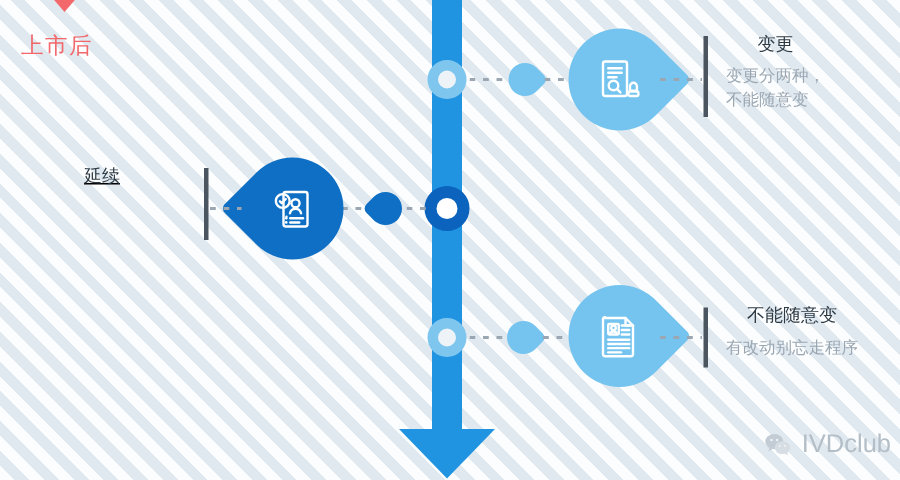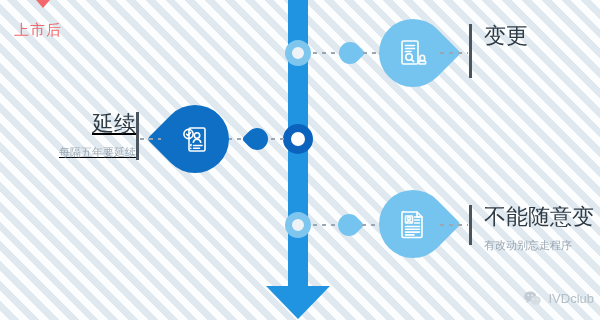--- a/index.html
+++ b/index.html
@@ -79,21 +79,21 @@
   
   .dots{
     position:absolute;height:2px;
     background-image:linear-gradient(to right,#9aa7b2 0 4px,transparent 4px 9px);
     background-size:9px 2px;background-repeat:repeat-x;
   }
 
   
   .label-block{position:absolute;}
   .label-block .title{
-    font-size:22px;color:#2e3b45;line-height:1.25;white-space:nowrap;
+    font-size:12px;color:#2e3b45;line-height:1.25;white-space:nowrap;text-align:center;
   }
   .label-block .desc{
     font-size:11px;color:#9aa7b2;line-height:1.45;margin-top:7px;white-space:pre-line;
   }
   .rule{
     position:absolute;width:3px;background:#4a5560;
   }
 
   .right-block{text-align:left;padding-left:12px;}
   .left-block{text-align:right;padding-right:12px;text-decoration:underline;}
@@ -109,21 +109,21 @@
   }
   #tag-text{
     position:absolute;left:14px;top:21px;
     font-size:15px;color:#f2686b;letter-spacing:1px;white-space:nowrap;
   }
 
   
   #watermark{
     position:absolute;right:16px;bottom:14px;
     display:flex;align-items:center;gap:7px;
-    color:#b3bec7;font-size:13px;
+    color:#b3bec7;font-size:17px;
   }
   #watermark svg{display:block;}
 </style>
 </head>
 <body>
 
 <div id="stage">
 
   <div id="stage-tag">
     <div id="tag-arrow"></div>
@@ -156,20 +156,22 @@
         <rect x="23" y="25" width="6.6" height="3" rx="0.8"></rect>
       </svg>
     </div>
   </div>
 
   <div class="dots" style="left:440px;top:52px;width:28px;"></div>
   <div class="rule" style="left:469px;top:24px;height:54px;"></div>
 
   <div class="label-block right-block" style="left:472px;top:22px;">
     <div class="title">变更</div>
+    <div class="desc">变更分两种，
+不能随意变</div>
   </div>
 
   <div class="dots" style="left:271px;top:138px;width:14px;"></div>
 
   <div class="drop drop-right bubble-sm c-dark" style="left:246px;top:128px;"></div>
 
   <div class="dots" style="left:228px;top:138px;width:18px;"></div>
 
   <div class="drop drop-right bubble-lg c-dark" style="left:161px;top:105px;">
     <div class="bubble-icon">
@@ -186,21 +188,20 @@
         <circle cx="12.8" cy="26.3" r="0.9" fill="#ffffff" stroke="none"></circle>
       </svg>
     </div>
   </div>
 
   <div class="dots" style="left:140px;top:138px;width:21px;"></div>
   <div class="rule" style="left:136px;top:112px;height:48px;"></div>
 
   <div class="label-block left-block" style="left:0px;top:110px;width:136px;">
     <div class="title">延续</div>
-    <div class="desc">每隔五年要延续</div>
   </div>
 
   <div class="dots" style="left:313px;top:224px;width:25px;"></div>
 
   <div class="drop drop-left bubble-sm c-light" style="left:338px;top:214px;"></div>
 
   <div class="dots" style="left:362px;top:224px;width:17px;"></div>
 
   <div class="drop drop-left bubble-lg c-light" style="left:379px;top:190px;">
     <div class="bubble-icon">

